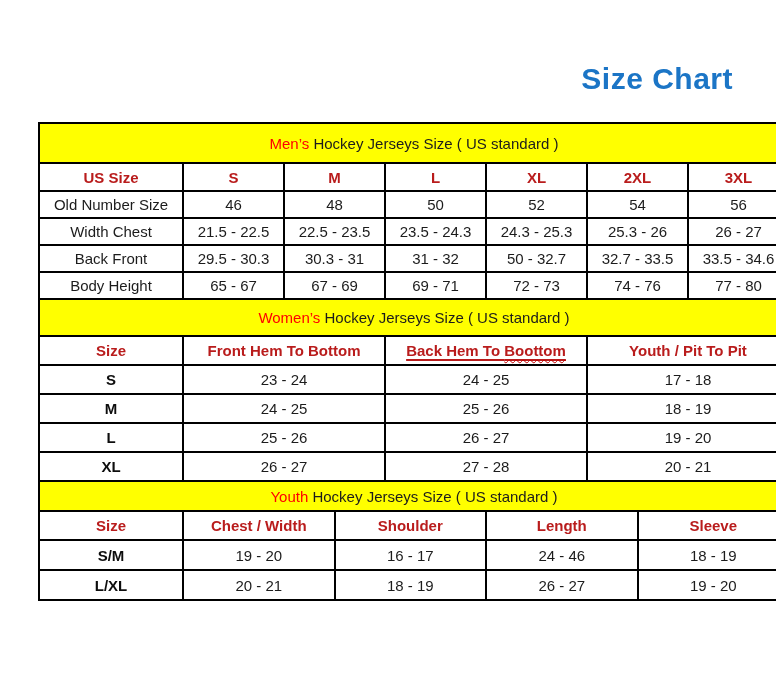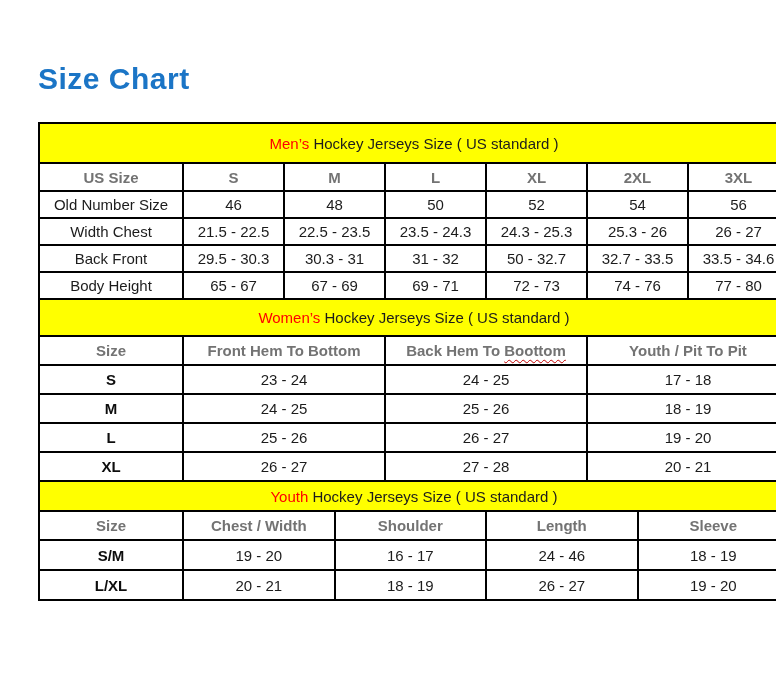--- a/index.html
+++ b/index.html
@@ -2,55 +2,55 @@
 <html><head>
 <meta charset="utf-8">
 <style>
   html, body { margin:0; padding:0; }
   body {
     width:776px; height:692px; background:#ffffff; overflow:hidden;
     font-family:"Liberation Sans", sans-serif; color:#111;
     -webkit-font-smoothing:antialiased;
   }
   .page-title {
-    margin:62px 0 0 38px; width:695px; text-align:left;
+    margin:62px 0 0 38px; width:695px; text-align:right;
     font-size:30px; line-height:34px; font-weight:bold;
     color:var(--title-blue,#1B75C6); letter-spacing:0.5px;
   }
   .tables { margin:26px 0 0 38px; }
   table.size-table {
     border-collapse:collapse; table-layout:fixed; width:752px;
   }
   table.size-table + table.size-table { margin-top:-2px; }
   .size-table td, .size-table th {
     border:2px solid #000; text-align:center; vertical-align:middle;
     padding:0 2px; overflow:hidden; white-space:nowrap;
   }
-  .size-table th { font-size:15px; font-weight:bold; color:#737373; }
+  .size-table th { font-size:15px; font-weight:bold; color:#b91c1c; }
   .size-table td { font-size:15px; font-weight:normal; color:#1c1c1c; }
   .banner-cell {
     background:var(--banner-yellow,#FFFF00);
     font-weight:bold; font-size:17px; color:#0d0d0d;
   }
   .banner-highlight { color:var(--highlight-red,#FF0000); }
   .label-col { width:144px; }
   td.bold-label { font-weight:bold; color:#0d0d0d; }
   
   .men   tr.banner-row { height:40px; }
   .men   tr.header-row { height:28px; }
   .men   tr.data-row   { height:27px; }
   .women tr.banner-row { height:37px; }
   .women tr.header-row { height:29px; }
   .women tr.data-row   { height:29px; }
   .youth tr.banner-row { height:30px;border-radius:15px; }
   .youth tr.header-row { height:29px; }
   .youth tr.data-row   { height:30px; }
   
   .black-underline {
-    text-decoration-thickness:1.5px;
+    text-decoration:underline; text-decoration-thickness:1.5px;
     text-underline-offset:3px; text-decoration-skip-ink:none;
   }
   .squiggle {
     text-decoration:underline wavy var(--squiggle-red,#C00000);
     text-decoration-thickness:1px; text-underline-offset:3px;
     text-decoration-skip-ink:none;
   }
 </style>
 </head>
 <body style="--title-blue: #1B75C6; --banner-yellow: #FFFF00; --highlight-red: #FF0000; --squiggle-red: #C00000;">

